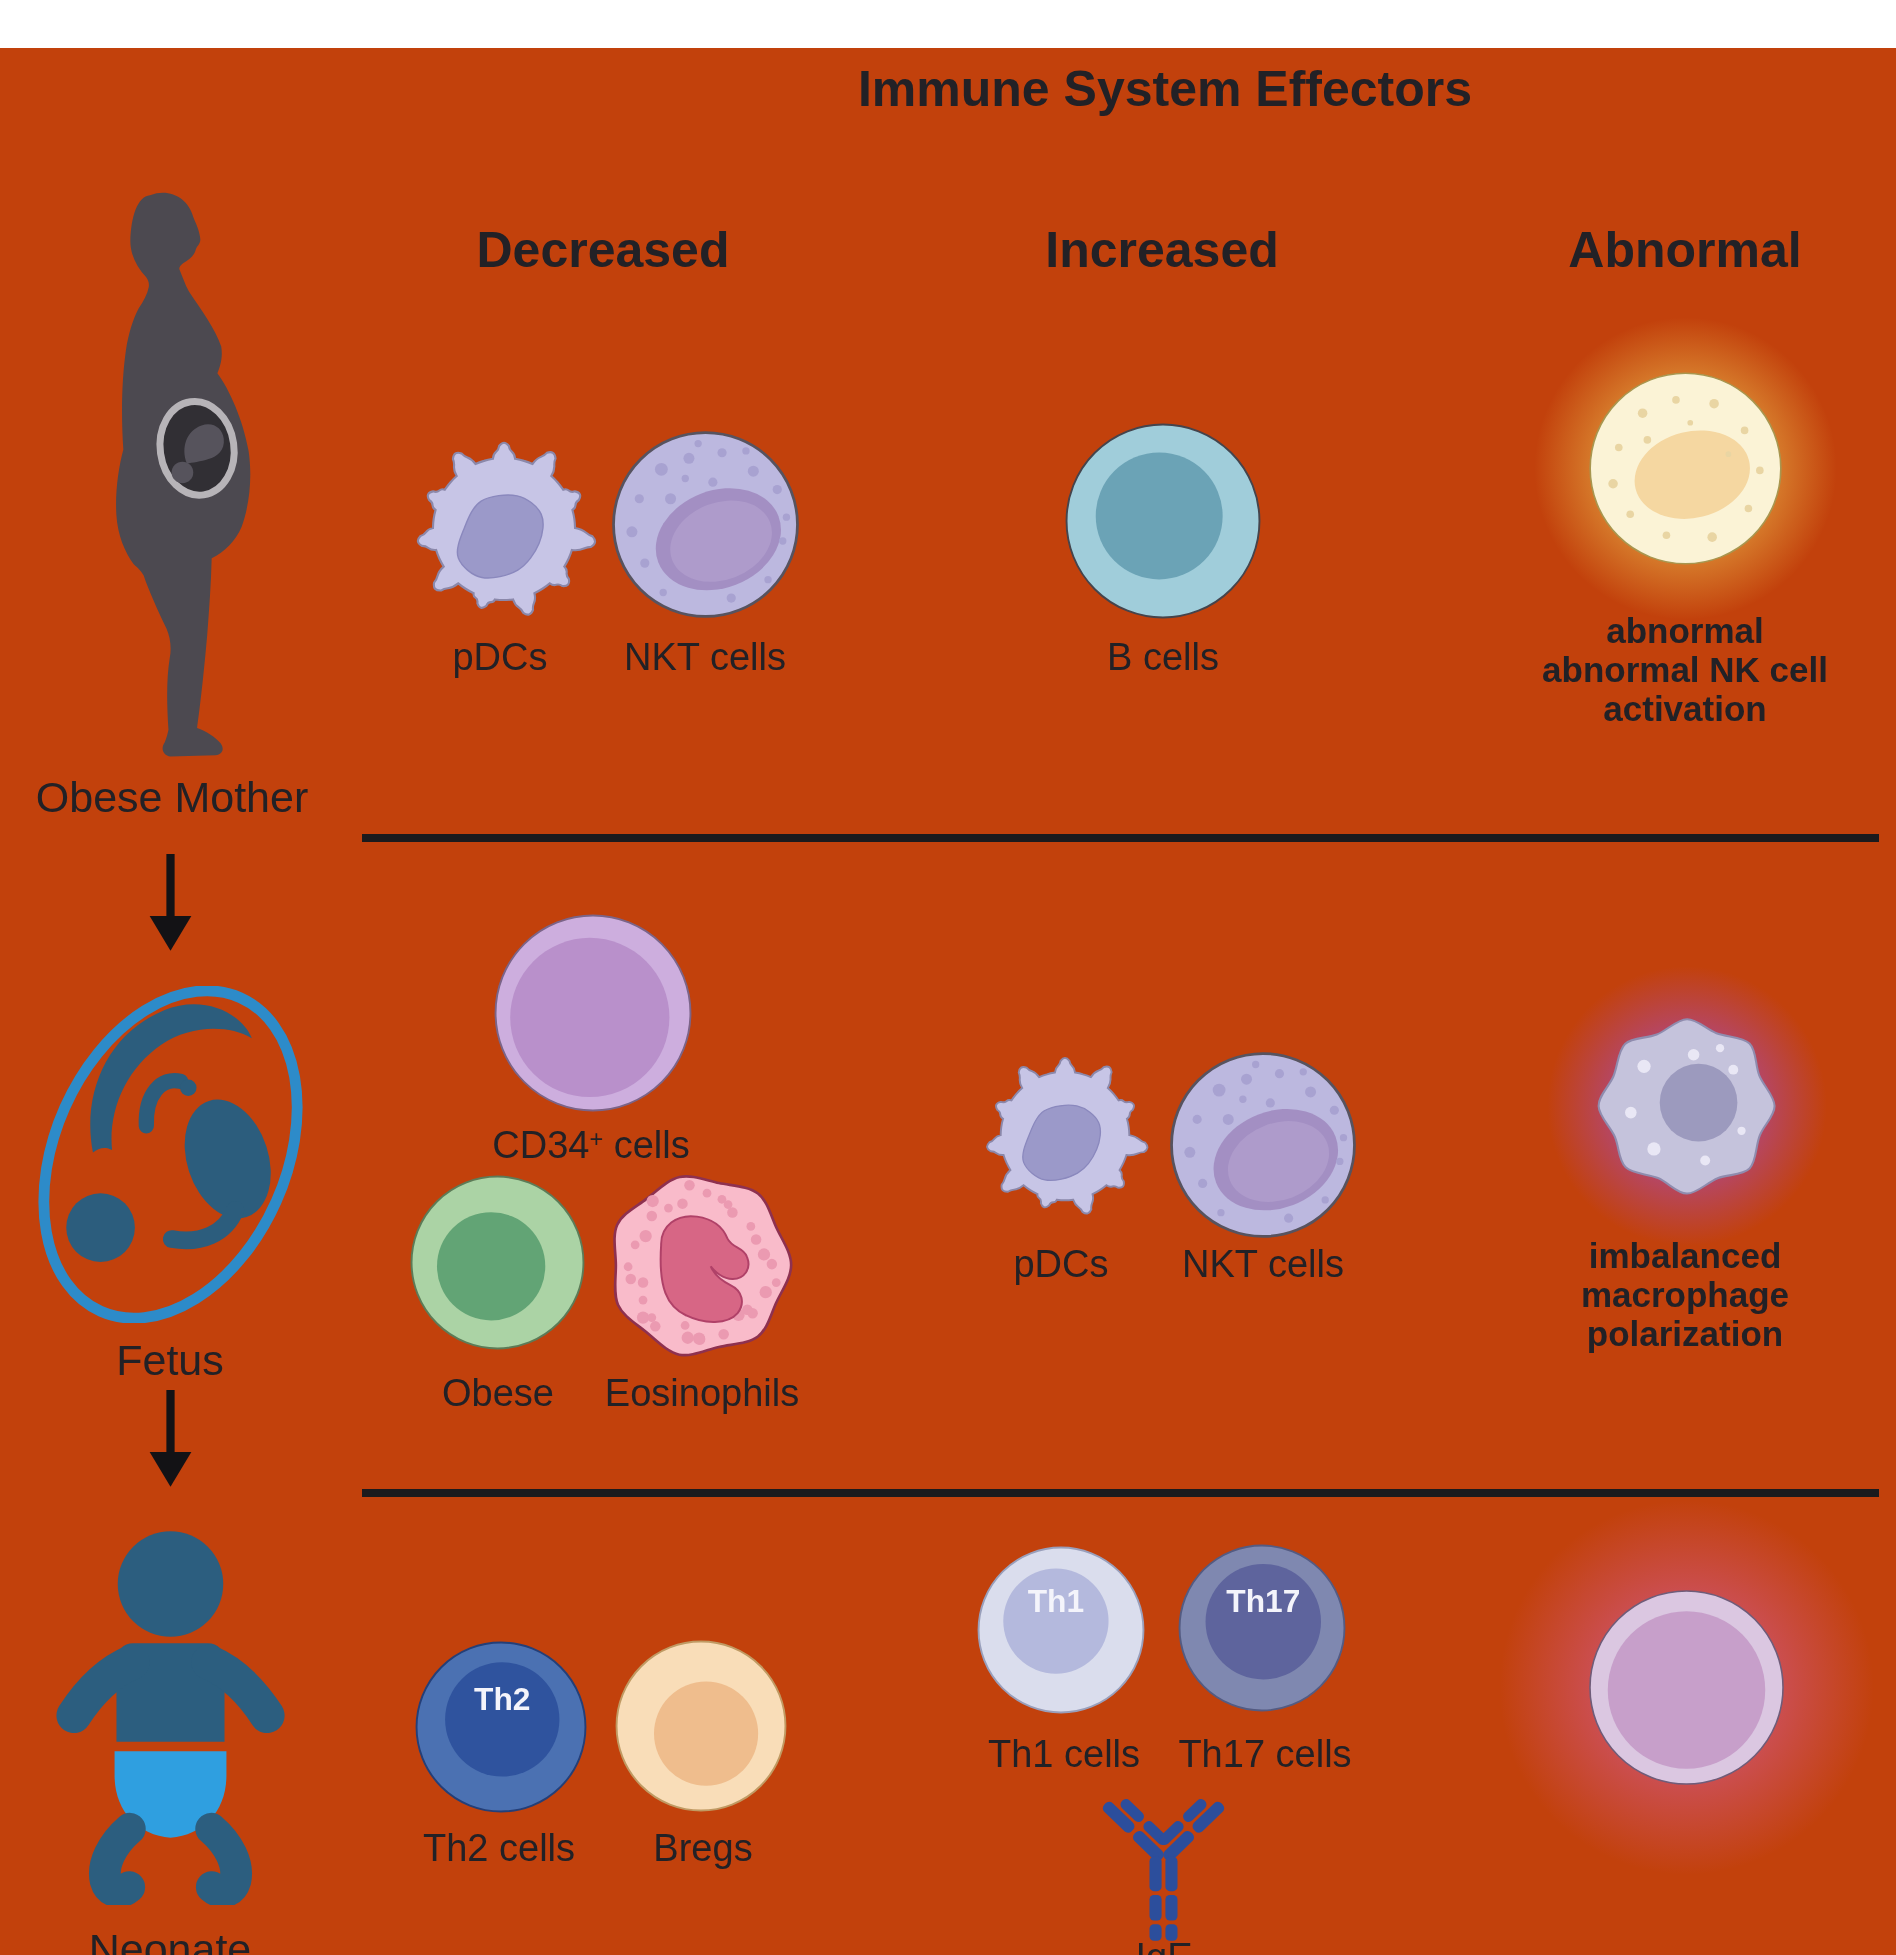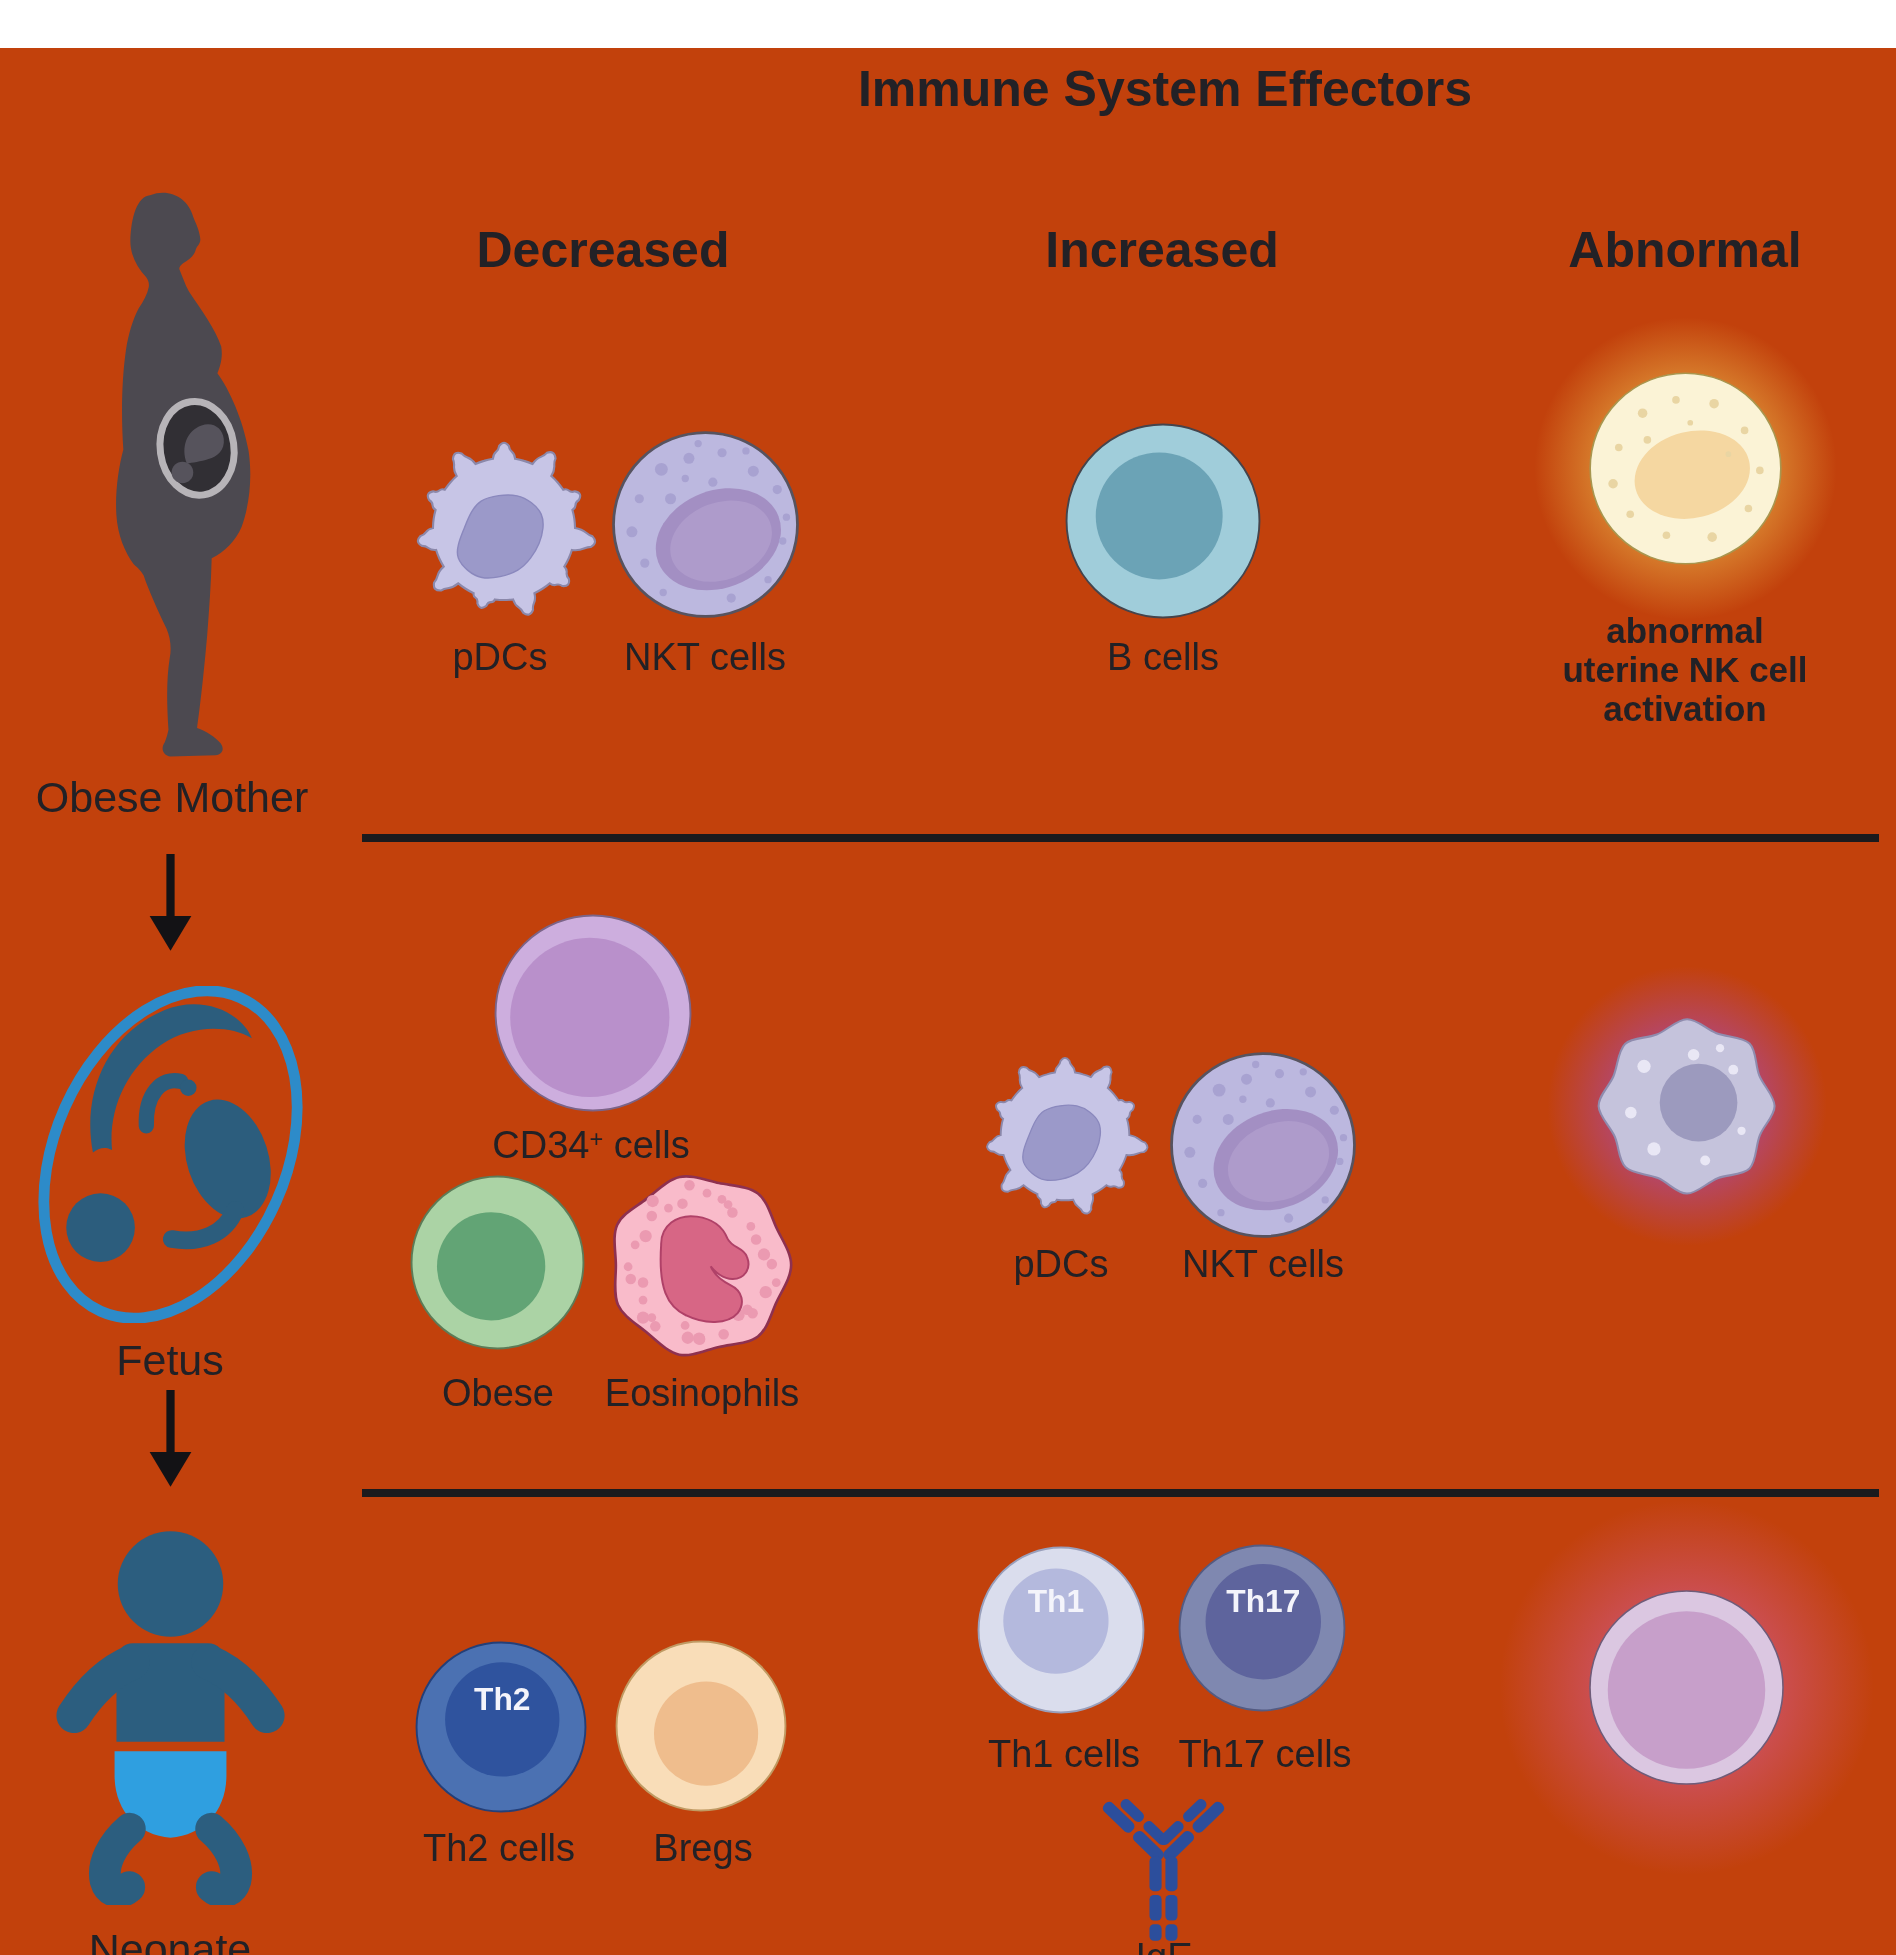--- a/index.html
+++ b/index.html
@@ -162,21 +162,21 @@
         <circle cx="-40" cy="-30" r="4" fill="#e9d5a3"></circle>
         <circle cx="5" cy="-48" r="3" fill="#e9d5a3"></circle>
         <circle cx="45" cy="-15" r="3" fill="#e9d5a3"></circle>
       </g>
 </svg>
 <div class="cell-label abs" style="left:500px;top:588px">pDCs</div>
 <div class="cell-label abs" style="left:705px;top:588px">NKT cells</div>
 <div class="cell-label abs" style="left:1163px;top:588px">B cells</div>
 <div class="cell-label-multi abs" style="left:1685px;top:563px">
       <span class="lline">abnormal</span>
-      <span class="lline">uterine NK cell</span>
+      <span class="lline">abnormal NK cell</span>
       <span class="lline">activation</span>
     </div>
 <svg class="abs" style="left:493px;top:865px" width="200" height="200" viewBox="-157 -157 314 314">
 <circle r="153" stroke-width="3" fill="#cdaede" stroke="#7b6488"></circle>
 <circle cx="-5" cy="7" r="125" fill="#b990cb"></circle>
 
 </svg>
 <div class="cell-label abs" style="left:591px;top:1076px"><span>CD34</span><sup>+</sup> <span>cells</span></div>
 <svg class="abs" style="left:409px;top:1126px" width="177" height="177" viewBox="-139 -139 278 278">
 <circle r="135" stroke-width="3" fill="#abd3a5" stroke="#5d7b57"></circle>
@@ -284,20 +284,25 @@
           <circle cx="-68" cy="8" r="7" fill="#e9e7f5"></circle>
           <circle cx="-40" cy="52" r="8" fill="#e9e7f5"></circle>
           <circle cx="22" cy="66" r="6" fill="#e9e7f5"></circle>
           <circle cx="66" cy="30" r="5" fill="#e9e7f5"></circle>
           <circle cx="-12" cy="-30" r="5" fill="#e9e7f5"></circle>
           <circle cx="40" cy="-70" r="5" fill="#e9e7f5"></circle>
         </g>
 <circle cx="14" cy="-4" r="47" fill="#9c9abe"></circle>
 </g>
 </svg>
+<div class="cell-label-multi abs" style="left:1685px;top:1188px">
+      <span class="lline">imbalanced</span>
+      <span class="lline">macrophage</span>
+      <span class="lline">polarization</span>
+    </div>
 <svg class="abs" style="left:414px;top:1592px" width="174" height="174" viewBox="-137 -137 274 274">
 <circle r="133" stroke-width="3" fill="#4b71b2" stroke="#243f78"></circle>
 <circle cx="2" cy="-12" r="90" fill="#2f539e"></circle>
 <text x="2" y="-44" text-anchor="middle" dominant-baseline="central" class="badge" fill="#f4f4fb">Th2</text>
 </svg>
 <svg class="abs" style="left:614px;top:1591px" width="174" height="174" viewBox="-137 -137 274 274">
 <circle r="133" stroke-width="3" fill="#f9ddb8" stroke="#c09a63"></circle>
 <circle cx="8" cy="12" r="82" fill="#efbd8d"></circle>
 
 </svg>

